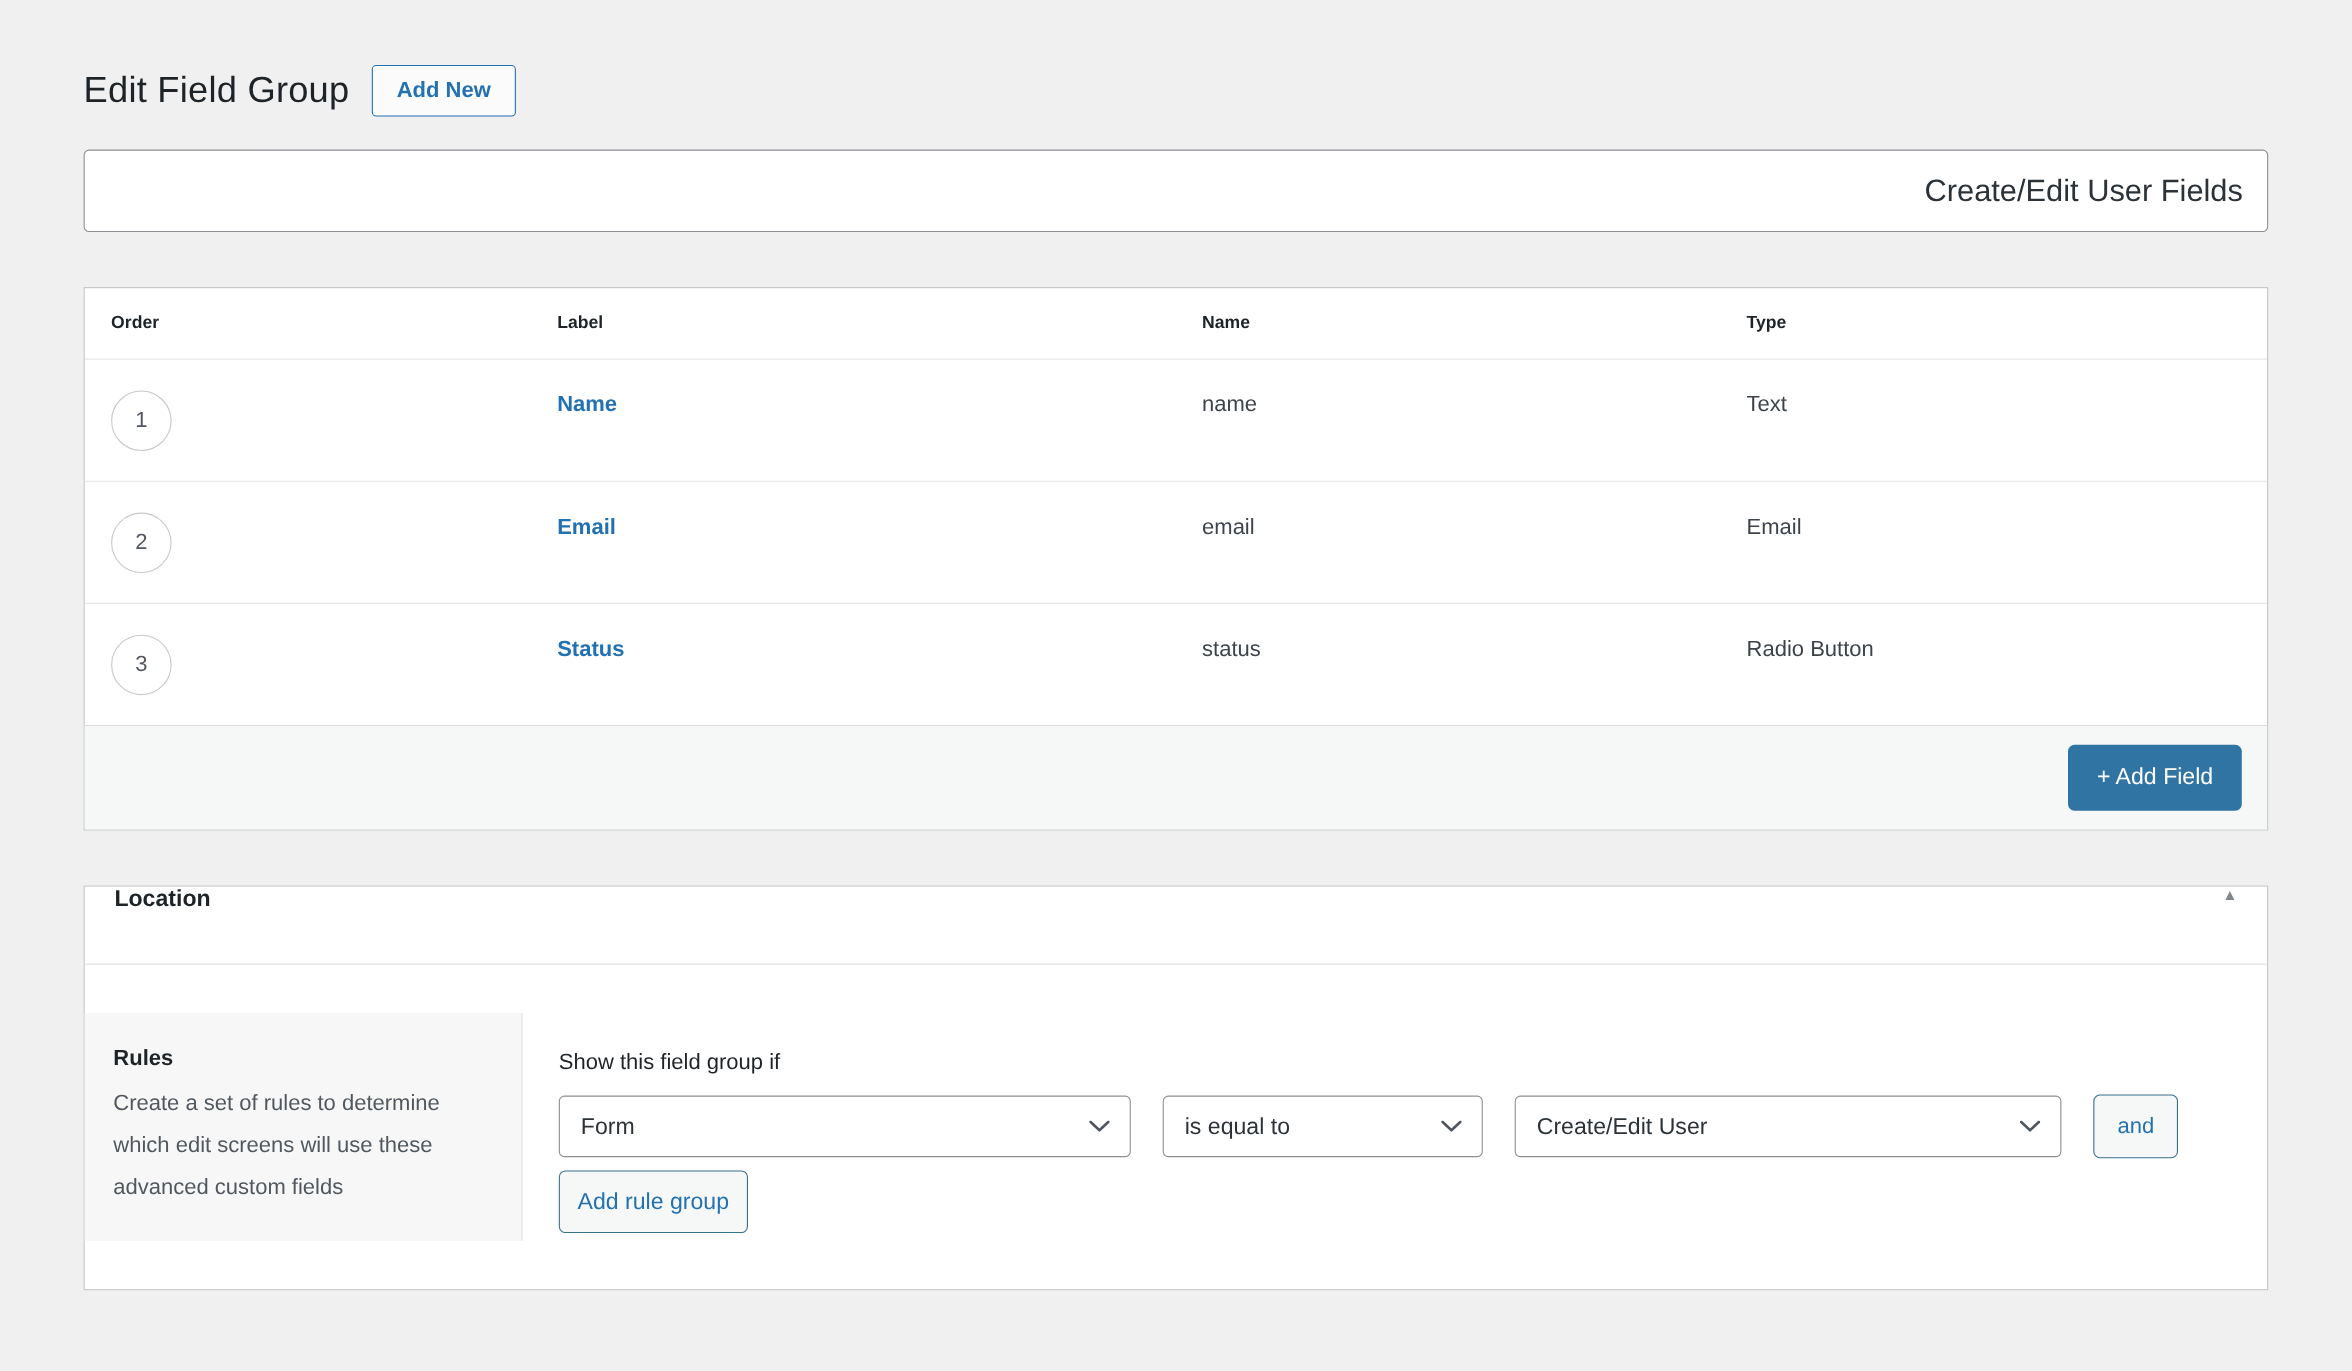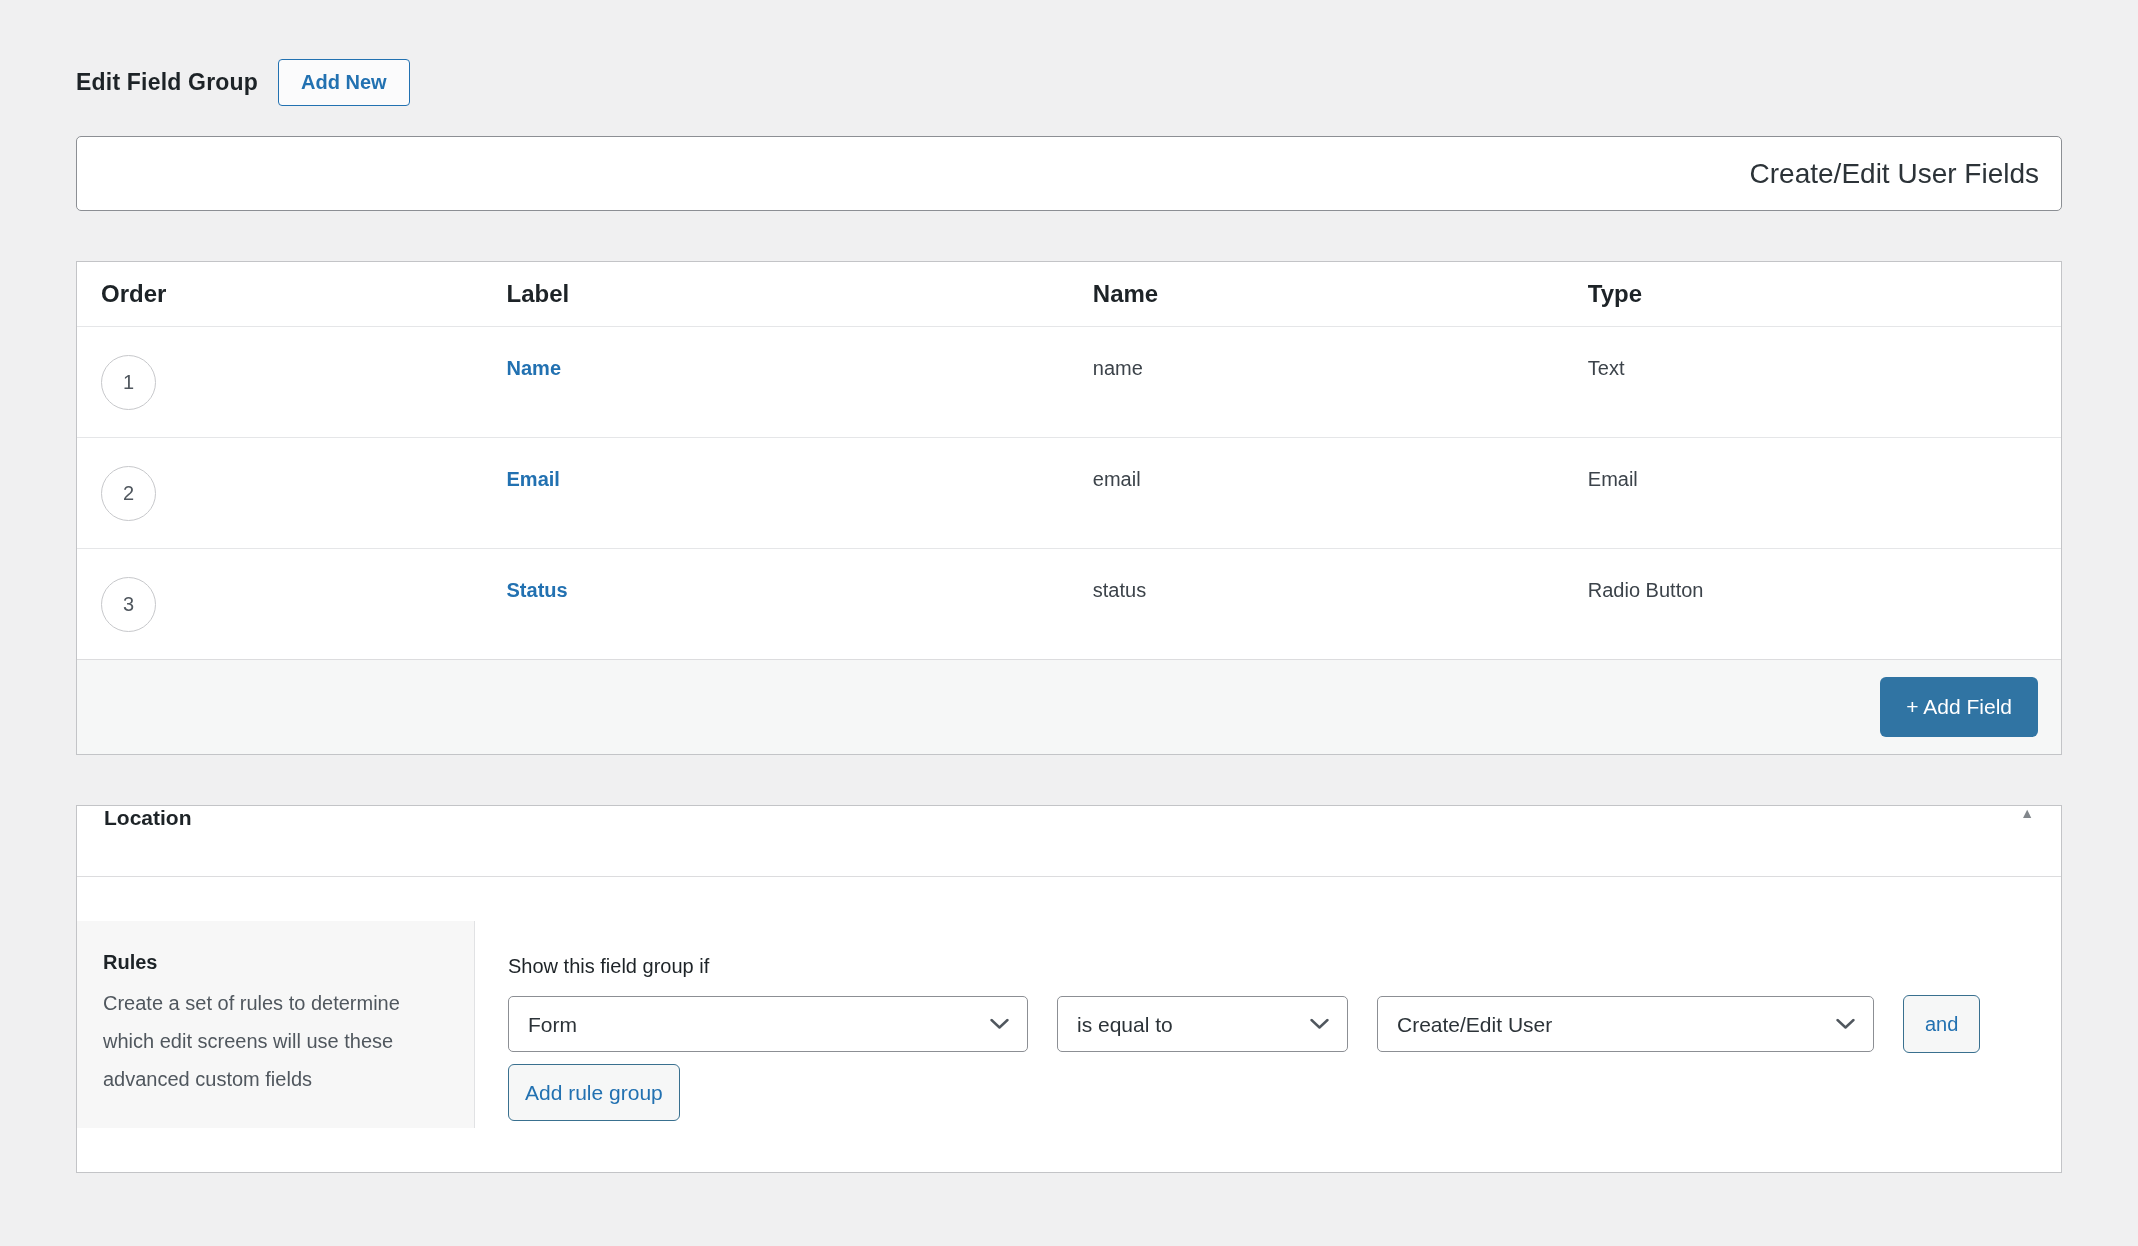--- a/index.html
+++ b/index.html
@@ -18,41 +18,41 @@
   html,body{width:2138px;height:1246px;overflow:hidden;}
   body{
     background:var(--page-bg);
     font-family:"Liberation Sans","DejaVu Sans",sans-serif;
     color:var(--text-body);
   }
   .wrap{padding:56px 76px 0 76px;}
 
   
   .title-row{display:flex;align-items:center;gap:20px;height:52px;}
-  .page-title{font-size:23px;font-weight:700;color:var(--text-dark);letter-spacing:.2px;}
+  .page-title{font-size:33px;font-weight:400;color:var(--text-dark);letter-spacing:.2px;}
   .add-new-btn{
     display:inline-flex;align-items:center;height:47px;padding:0 22px;
     font-size:20px;font-weight:700;color:var(--accent);
     background:#fbfbfc;border:1px solid var(--accent);border-radius:4px;cursor:pointer;
   }
 
   
   .group-title-input{
     display:block;width:100%;height:75px;margin-top:28px;
     font-family:"Liberation Sans","DejaVu Sans",sans-serif;
     font-size:28px;color:#2c3338;padding:0 22px;
     background:#fff;border:1px solid var(--input-border);border-radius:5px;outline:none;text-align:right;
   }
 
   
   .panel{background:#fff;border:1px solid var(--panel-border);}
   .fields-panel{margin-top:50px;}
   .grid-row{display:grid;grid-template-columns:21.65% 29.55% 24.95% auto;}
   .tbl-head{height:64px;align-items:center;}
-  .tbl-head .cell{font-size:24px;font-weight:700;color:var(--text-dark);}
+  .tbl-head .cell{font-size:16px;font-weight:700;color:var(--text-dark);}
   .cell.c1{padding-left:24px;}
   .field-row{height:111px;border-top:1px solid var(--row-divider);align-items:start;}
   .field-row .cell{padding-top:30px;font-size:20px;color:var(--text-body);}
   .field-row .cell.c1{padding-top:28px;}
   .order-circle{
     width:55px;height:55px;border:1px solid #c7c8cb;border-radius:50%;
     display:flex;align-items:center;justify-content:center;
     font-size:20px;color:var(--text-muted);background:#fff;cursor:grab;
   }
   .field-label-link{font-size:20px;font-weight:700;color:var(--accent);text-decoration:none;cursor:pointer;}

